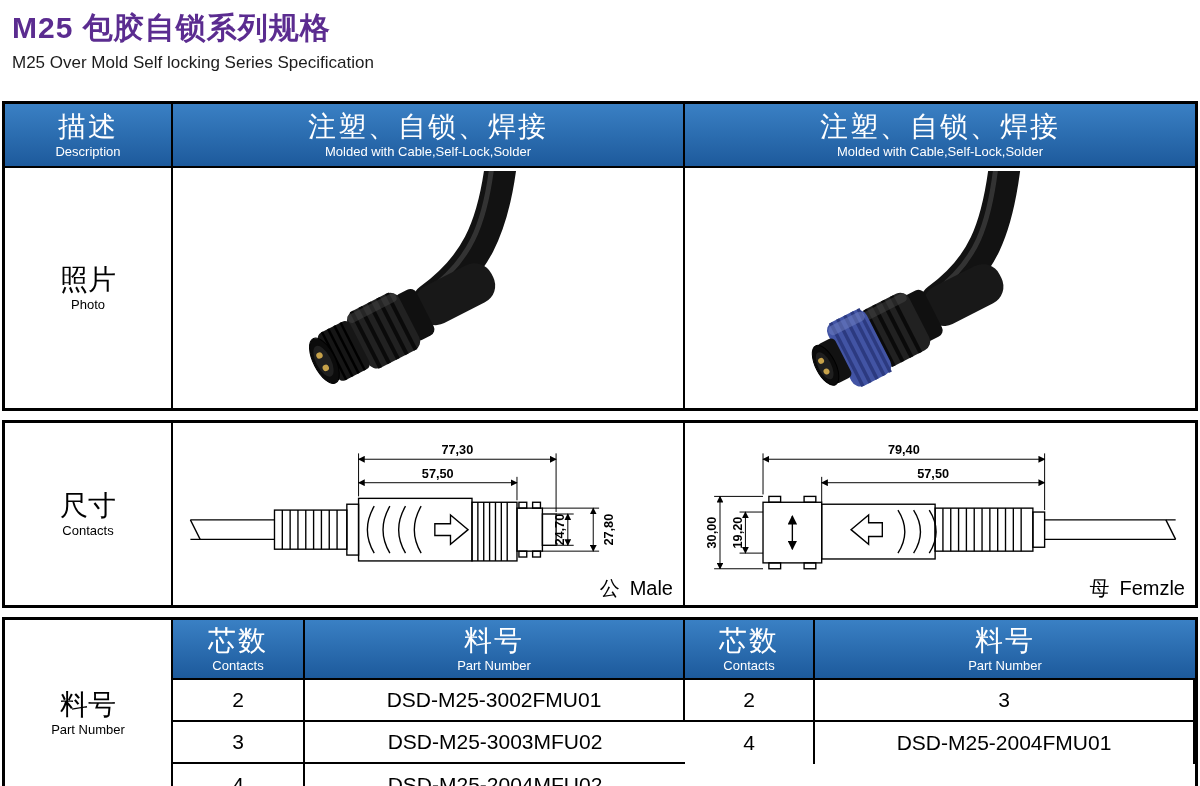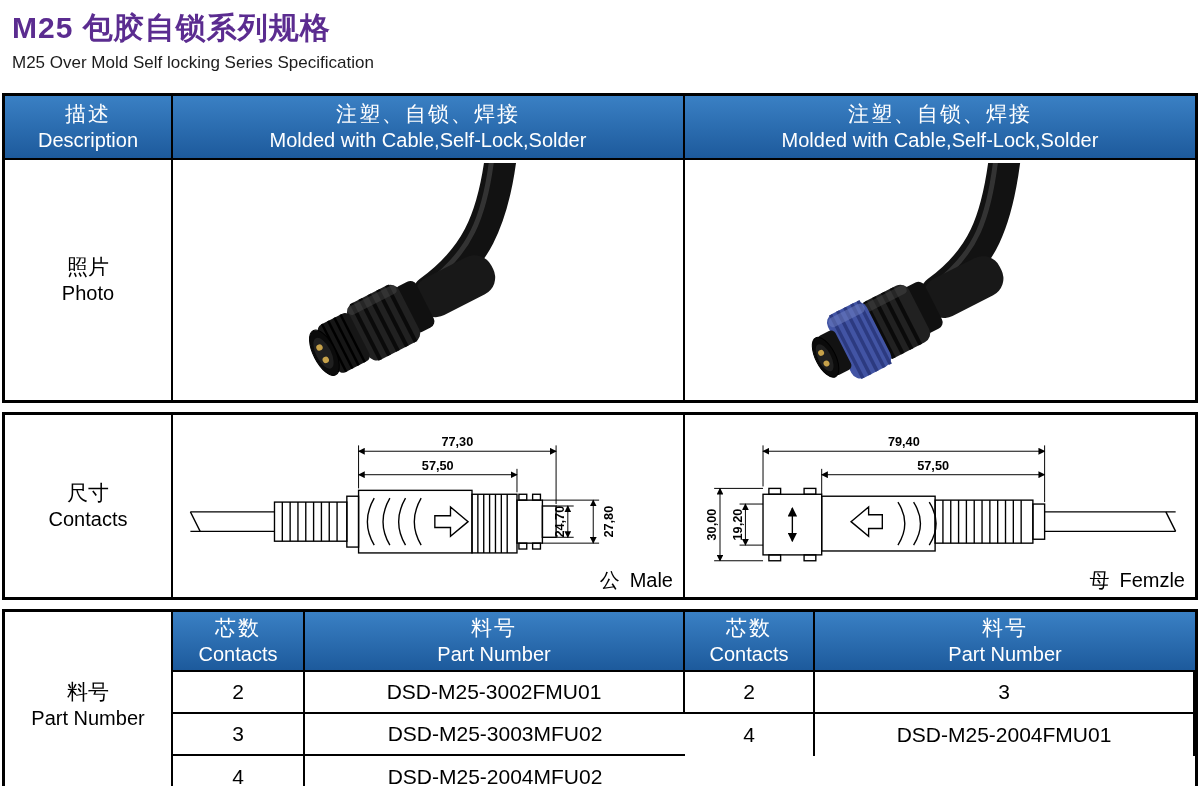--- a/index.html
+++ b/index.html
@@ -2,21 +2,21 @@
 <html style="--accent-purple: #5b2c90; --header-blue-light: #3a80c4; --header-blue-dark: #1d5a9c;"><head>
 <meta charset="utf-8">
 <style>
   * { box-sizing: border-box; margin: 0; padding: 0; }
   html, body { background: #fff; }
   body {
     width: 1200px; height: 786px; overflow: hidden;
     font-family: "Liberation Sans", "DejaVu Sans", sans-serif;
     color: #000;
   }
-  .titles { padding: 8px 12px 20px 12px; }
+  .titles { padding: 8px 12px 28px 12px; }
   .title-zh {
     color: var(--accent-purple, #5b2c90);
     font-size: 30px; font-weight: bold; letter-spacing: 1px;
   }
   .title-en { color: #1c1c1c; font-size: 17px; font-weight: 400; margin-top: 4px; }
 
   .block { border: 3px solid #000; margin: 0 2px 9px 2px; background: #fff; }
   .grid { display: grid; }
   .gridA { grid-template-columns: 168px 512px 1fr; grid-template-rows: 64px 240px; }
   .gridB { grid-template-columns: 168px 512px 1fr; grid-template-rows: 182px; }
@@ -26,22 +26,22 @@
     border-right: 2px solid #000; border-bottom: 2px solid #000;
     display: flex; flex-direction: column; align-items: center; justify-content: center;
     text-align: center; position: relative; overflow: hidden; background: #fff;
   }
   .cell.last-col { border-right: none; }
   .cell.last-row { border-bottom: none; }
   .blue {
     background: linear-gradient(180deg, var(--header-blue-light, #3a80c4) 0%, var(--header-blue-dark, #1d5a9c) 100%);
     color: #fff;
   }
-  .zh { font-size: 21px; line-height: 1.25; display: block; }
-  .en { font-size: 20px; line-height: 1.25; display: block; }
+  .zh { font-size: 28px; line-height: 1.25; display: block; }
+  .en { font-size: 13px; line-height: 1.25; display: block; }
   .blue .zh { letter-spacing: 2px; }
   .data-cell { font-size: 21px; }
   .corner-label {
     position: absolute; bottom: 3px; right: 10px;
     font-size: 20px; display: flex; gap: 10px; align-items: baseline;
   }
   svg { display: block; }
   .dim-text { font-size: 13px; font-weight: bold; fill: #000; }
 </style>
 </head>

